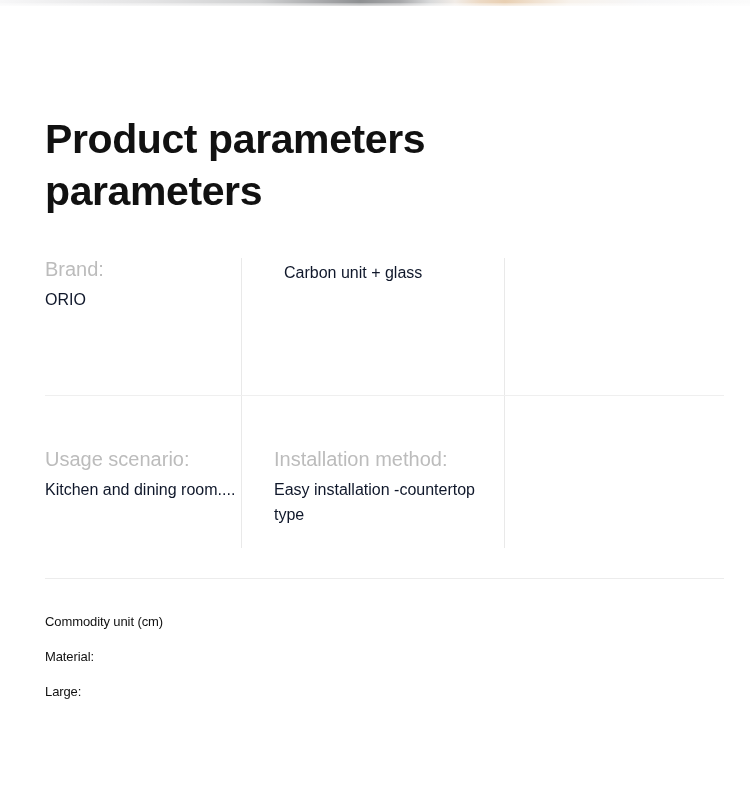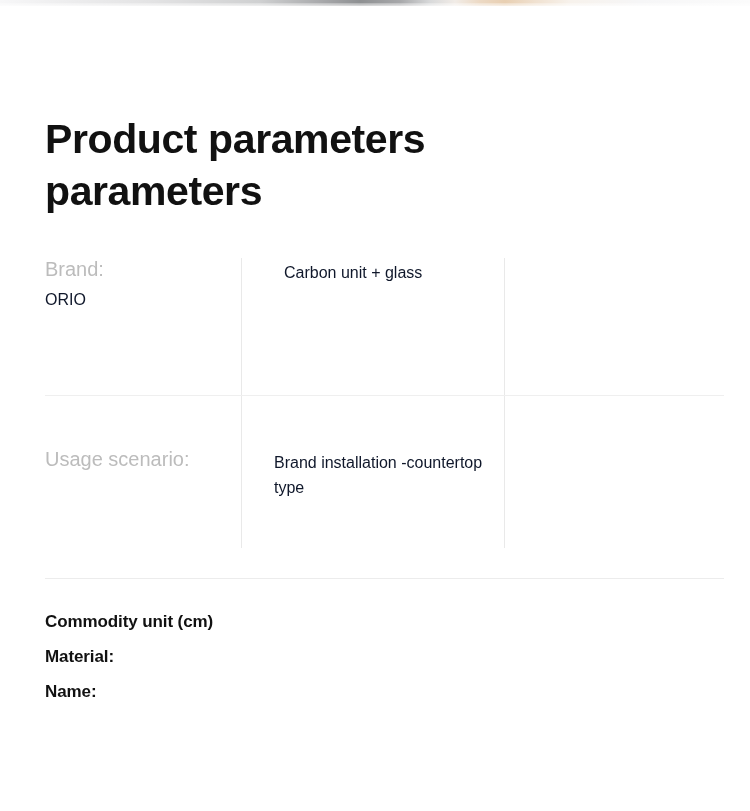--- a/index.html
+++ b/index.html
@@ -143,23 +143,23 @@
   }
 
   
   .specs {
     position: absolute;
     left: 45px;
     top: 604px;
     width: 690px;
   }
   .spec-line {
-    font-size: 17px;
+    font-size: 13px;
     line-height: 35px;
-    font-weight: 700;
+    font-weight: 400;
     color: #111111;
     letter-spacing: -0.1px;
     white-space: nowrap;
   }
 </style>
 </head>
 <body>
 
 <div class="page">
 
@@ -180,33 +180,35 @@
         <div class="param-value">ORIO</div>
       </div>
       <div class="param-cell c3">
         <div class="param-value">Carbon unit + glass</div>
       </div>
     </div>
 
     <div class="param-row row2">
       <div class="param-cell c1">
         <div class="param-label">Usage scenario:</div>
+        <div class="param-value">Kitchen and dining room....</div>
       </div>
       <div class="param-cell c2">
-        <div class="param-value">Brand installation -countertop type</div>
+        <div class="param-label">Installation method:</div>
+        <div class="param-value">Easy installation -countertop type</div>
       </div>
       <div class="param-cell c3">
         <div class="param-label"></div>
         <div class="param-value"></div>
       </div>
     </div>
 
   </div>
 
   <div class="hline-bottom"></div>
 
   <div class="specs">
     <div class="spec-line">Commodity unit (cm)</div>
     <div class="spec-line">Material:</div>
-    <div class="spec-line">Name:</div>
+    <div class="spec-line">Large:</div>
   </div>
 
 </div>
 
 </body></html>

